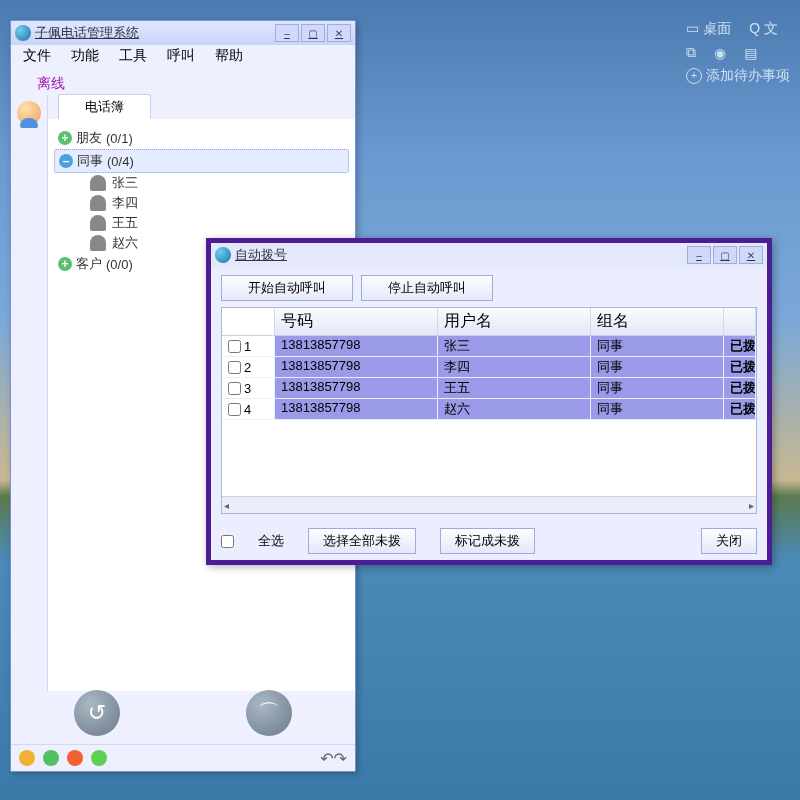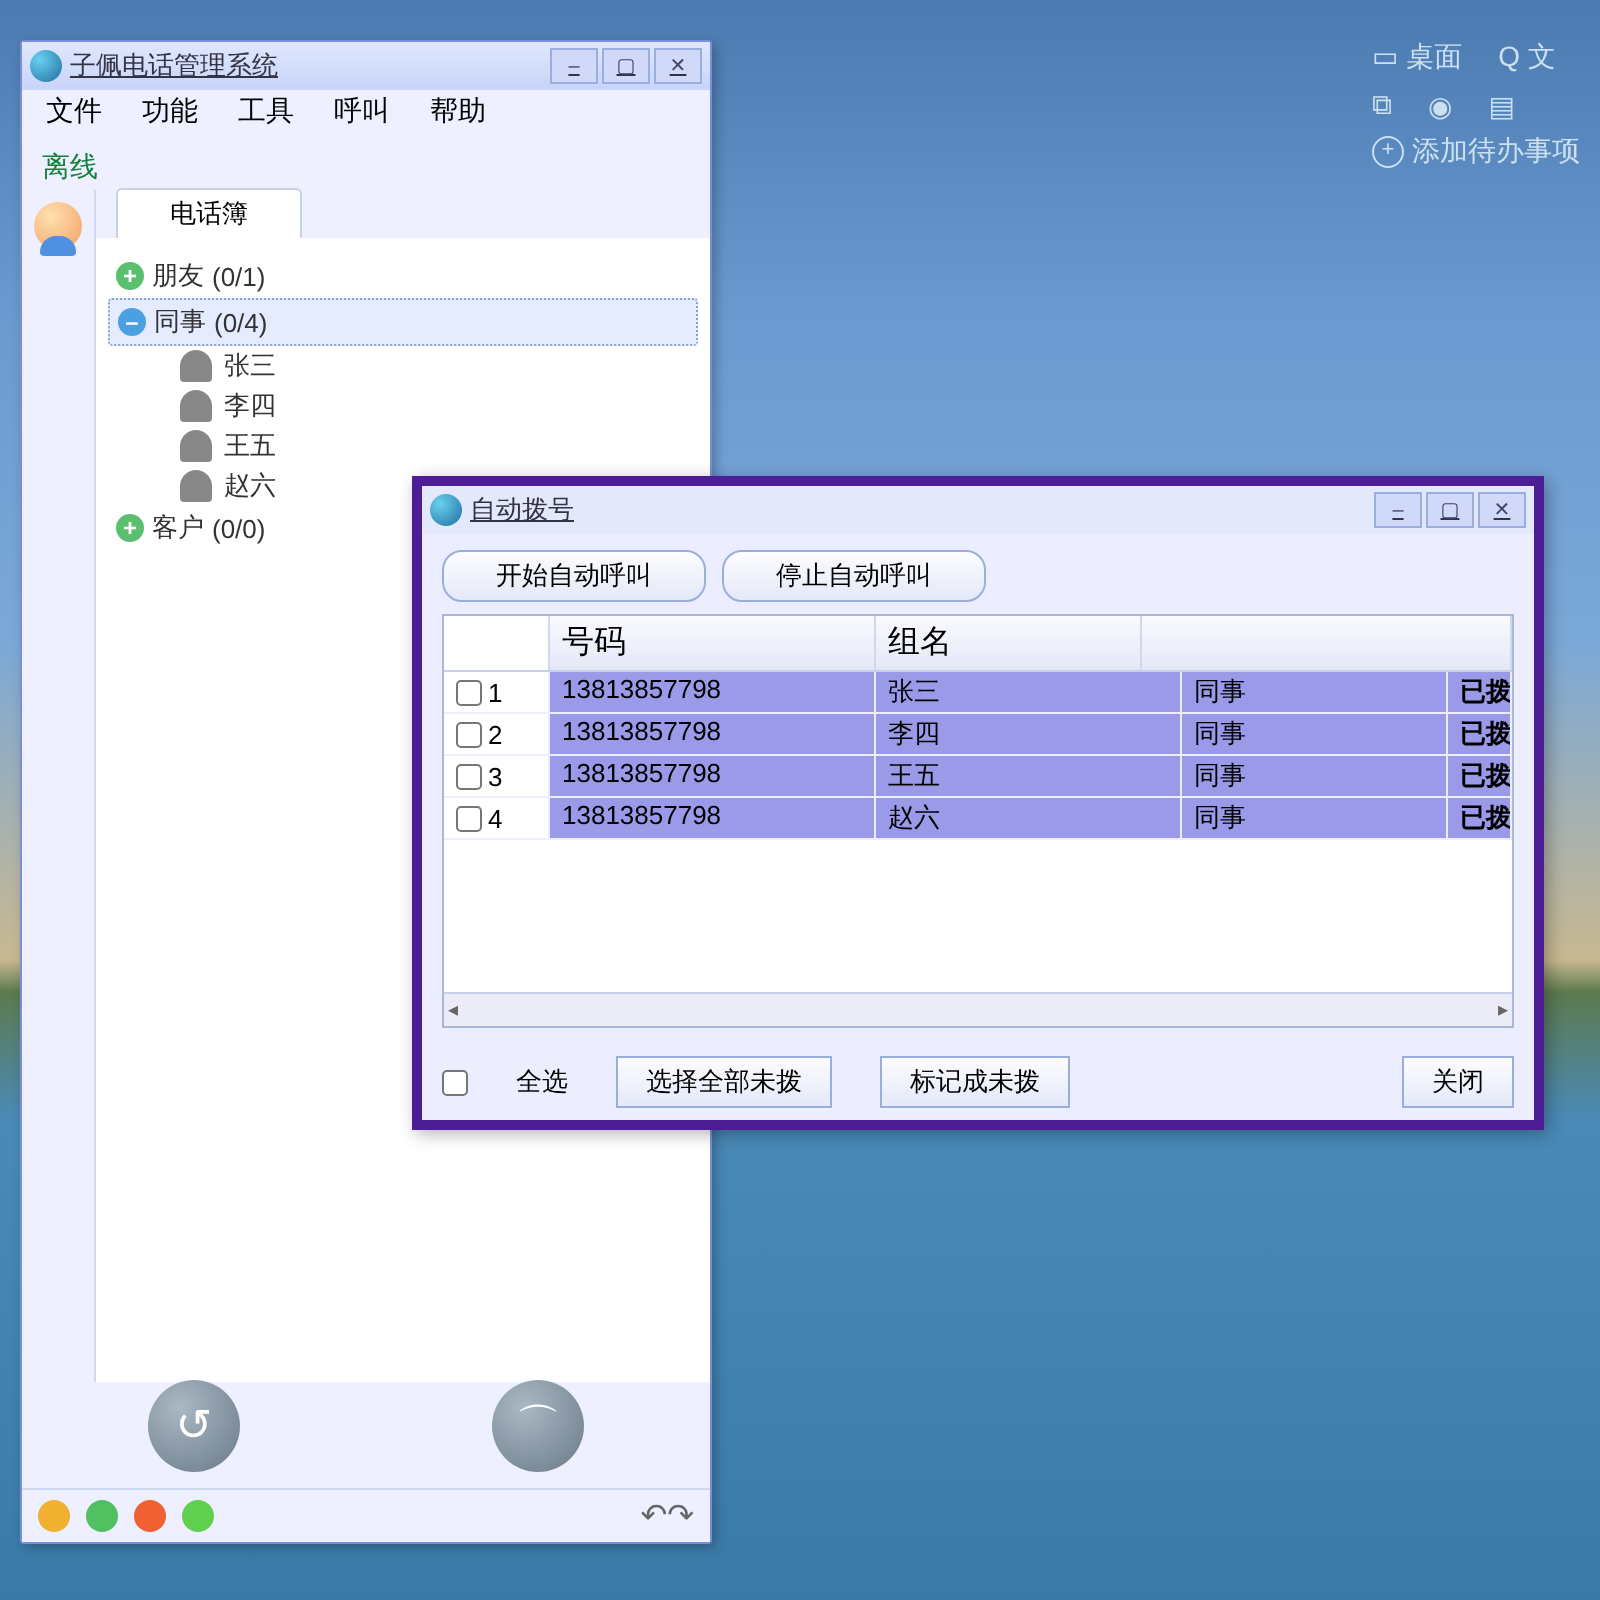--- a/index.html
+++ b/index.html
@@ -11,21 +11,21 @@
 .circplus{display:inline-block;width:14px;height:14px;border:1px solid #cce0f0;border-radius:50%;text-align:center;line-height:12px;font-size:11px;}
 
 
 .win{position:absolute;background:#eef0ff;border:1px solid #7a8edc;border-radius:2px;box-shadow:2px 2px 6px rgba(0,0,0,.25);}
 .titlebar{height:24px;background:linear-gradient(to bottom,#e0e8ff,#c8d4f8);display:flex;align-items:center;padding:0 4px;font-size:13px;color:#334;text-decoration:underline;}
 .titlebar .app-icon{width:16px;height:16px;background:radial-gradient(circle at 30% 30%,#6ad0f0,#2070a0);border-radius:50%;margin-right:4px;}
 .titlebar .spacer{flex:1;}
 .winbtn{width:22px;height:16px;margin-left:2px;background:#d0daf8;border:1px solid #9aaee0;display:flex;align-items:center;justify-content:center;font-size:10px;color:#446;cursor:pointer;}
 .menubar{height:28px;display:flex;padding:0 6px;gap:8px;background:#eef0ff;font-size:14px;}
 .menubar span{padding:2px 6px;cursor:pointer;}
-.statusbar{padding:2px 10px;font-size:14px;color:#15803d;background:#eef0ff;}
+.statusbar{padding:2px 26px;font-size:14px;color:#a21caf;background:#eef0ff;}
 .left-strip{width:36px;background:#eef0ff;border-right:1px solid #d0d8ef;padding-top:6px;display:flex;flex-direction:column;align-items:center;}
 .buddy-icon{width:24px;height:24px;background:radial-gradient(circle at 35% 30%,#ffe0b0,#f0a060);border-radius:50%;position:relative;}
 .buddy-icon::after{content:"";position:absolute;bottom:-3px;left:3px;width:18px;height:10px;background:#5090e0;border-radius:8px 8px 2px 2px;}
 .tabstrip{height:24px;display:flex;align-items:flex-end;padding-left:10px;background:#eef0ff;}
 .tab{padding:3px 26px;border:1px solid #c8d0e8;border-bottom:none;background:#fff;border-radius:3px 3px 0 0;font-size:13px;}
 .tree{flex:1;background:#fff;padding:8px 6px;font-size:13px;color:#333;}
 .tree-item{display:flex;align-items:center;padding:2px 0 2px 4px;gap:4px;}
 .tree-item.sel{background:#e6ecff;border:1px dotted #8aa0e0;border-radius:2px;}
 .tree-item .exp{width:14px;height:14px;border-radius:50%;display:flex;align-items:center;justify-content:center;font-size:12px;font-weight:bold;color:#fff;}
 .exp.plus{background:#5ac070;}
@@ -37,21 +37,21 @@
 .bottom-bar{position:absolute;left:0;right:0;bottom:28px;height:60px;display:flex;align-items:center;justify-content:space-around;}
 .round-btn{width:46px;height:46px;border-radius:50%;background:radial-gradient(circle at 35% 30%,#aab8c4,#6a7a88);display:flex;align-items:center;justify-content:center;color:#fff;font-size:22px;cursor:pointer;}
 .tray{position:absolute;left:0;right:0;bottom:0;height:26px;background:#eef0ff;border-top:1px solid #d0d8ef;display:flex;align-items:center;gap:8px;padding:0 8px;}
 .tray .tic{width:16px;height:16px;border-radius:50%;}
 
 
 .dlg{position:absolute;left:206px;top:238px;width:556px;background:#ec4899;border:5px solid #4c1d95;box-shadow:2px 2px 8px rgba(0,0,0,.3);}
 .dlg .titlebar{background:#e4e8fb;}
 .dlg-body{padding:8px 10px;background:#eceeff;}
 .btn{background:linear-gradient(to bottom,#fdfdff,#e4e8f8);border:1px solid #9aaedc;padding:3px 14px;font-size:13px;cursor:pointer;display:inline-block;}
-.btn.wide{padding:3px 26px;border-radius:10px;}
+.btn.wide{padding:3px 26px;}
 .row-flex{display:flex;align-items:center;gap:8px;margin-bottom:6px;}
 input[type=text].sound{flex:1;height:18px;border:1px solid #aab8d8;background:#fff;padding:0 4px;font-size:13px;}
 .grid-wrap{border:1px solid #aab8d8;background:#fff;}
 .grid-head{display:flex;background:linear-gradient(to bottom,#fafaff,#e4e8f6);border-bottom:1px solid #c8d0e8;font-size:16px;}
 .grid-head div{padding:3px 6px;border-right:1px solid #d2d8ec;}
 .grid-body{height:160px;overflow:auto;}
 .grid-row{display:flex;font-size:13px;background:#9a9ae8;color:#000;border-bottom:1px solid #eceeff;}
 .grid-row div{padding:1px 6px;border-right:1px solid #eceeff;overflow:hidden;white-space:nowrap;}
 .col-chk{width:40px;display:flex;align-items:center;gap:3px;background:#fff !important;}
 .col-num{width:150px;}
@@ -167,20 +167,21 @@
   </div>
   <div class="dlg-body">
     <div class="row-flex">
       <span class="btn wide">开始自动呼叫</span>
       <span class="btn wide">停止自动呼叫</span>
     </div>
     <div class="grid-wrap">
       <div class="grid-head">
         <div class="col-chk"></div>
         <div class="col-num">号码</div>
+        <div class="col-user">用户名</div>
         <div class="col-grp">组名</div>
         <div class="col-stat"></div>
       </div>
       <div class="grid-body" id="grid-body">
           <div class="grid-row">
             <div class="col-chk"><input type="checkbox" style="">1</div>
             <div class="col-num">13813857798</div>
             <div class="col-user">张三</div>
             <div class="col-grp">同事</div>
             <div class="col-stat">已拨</div>

